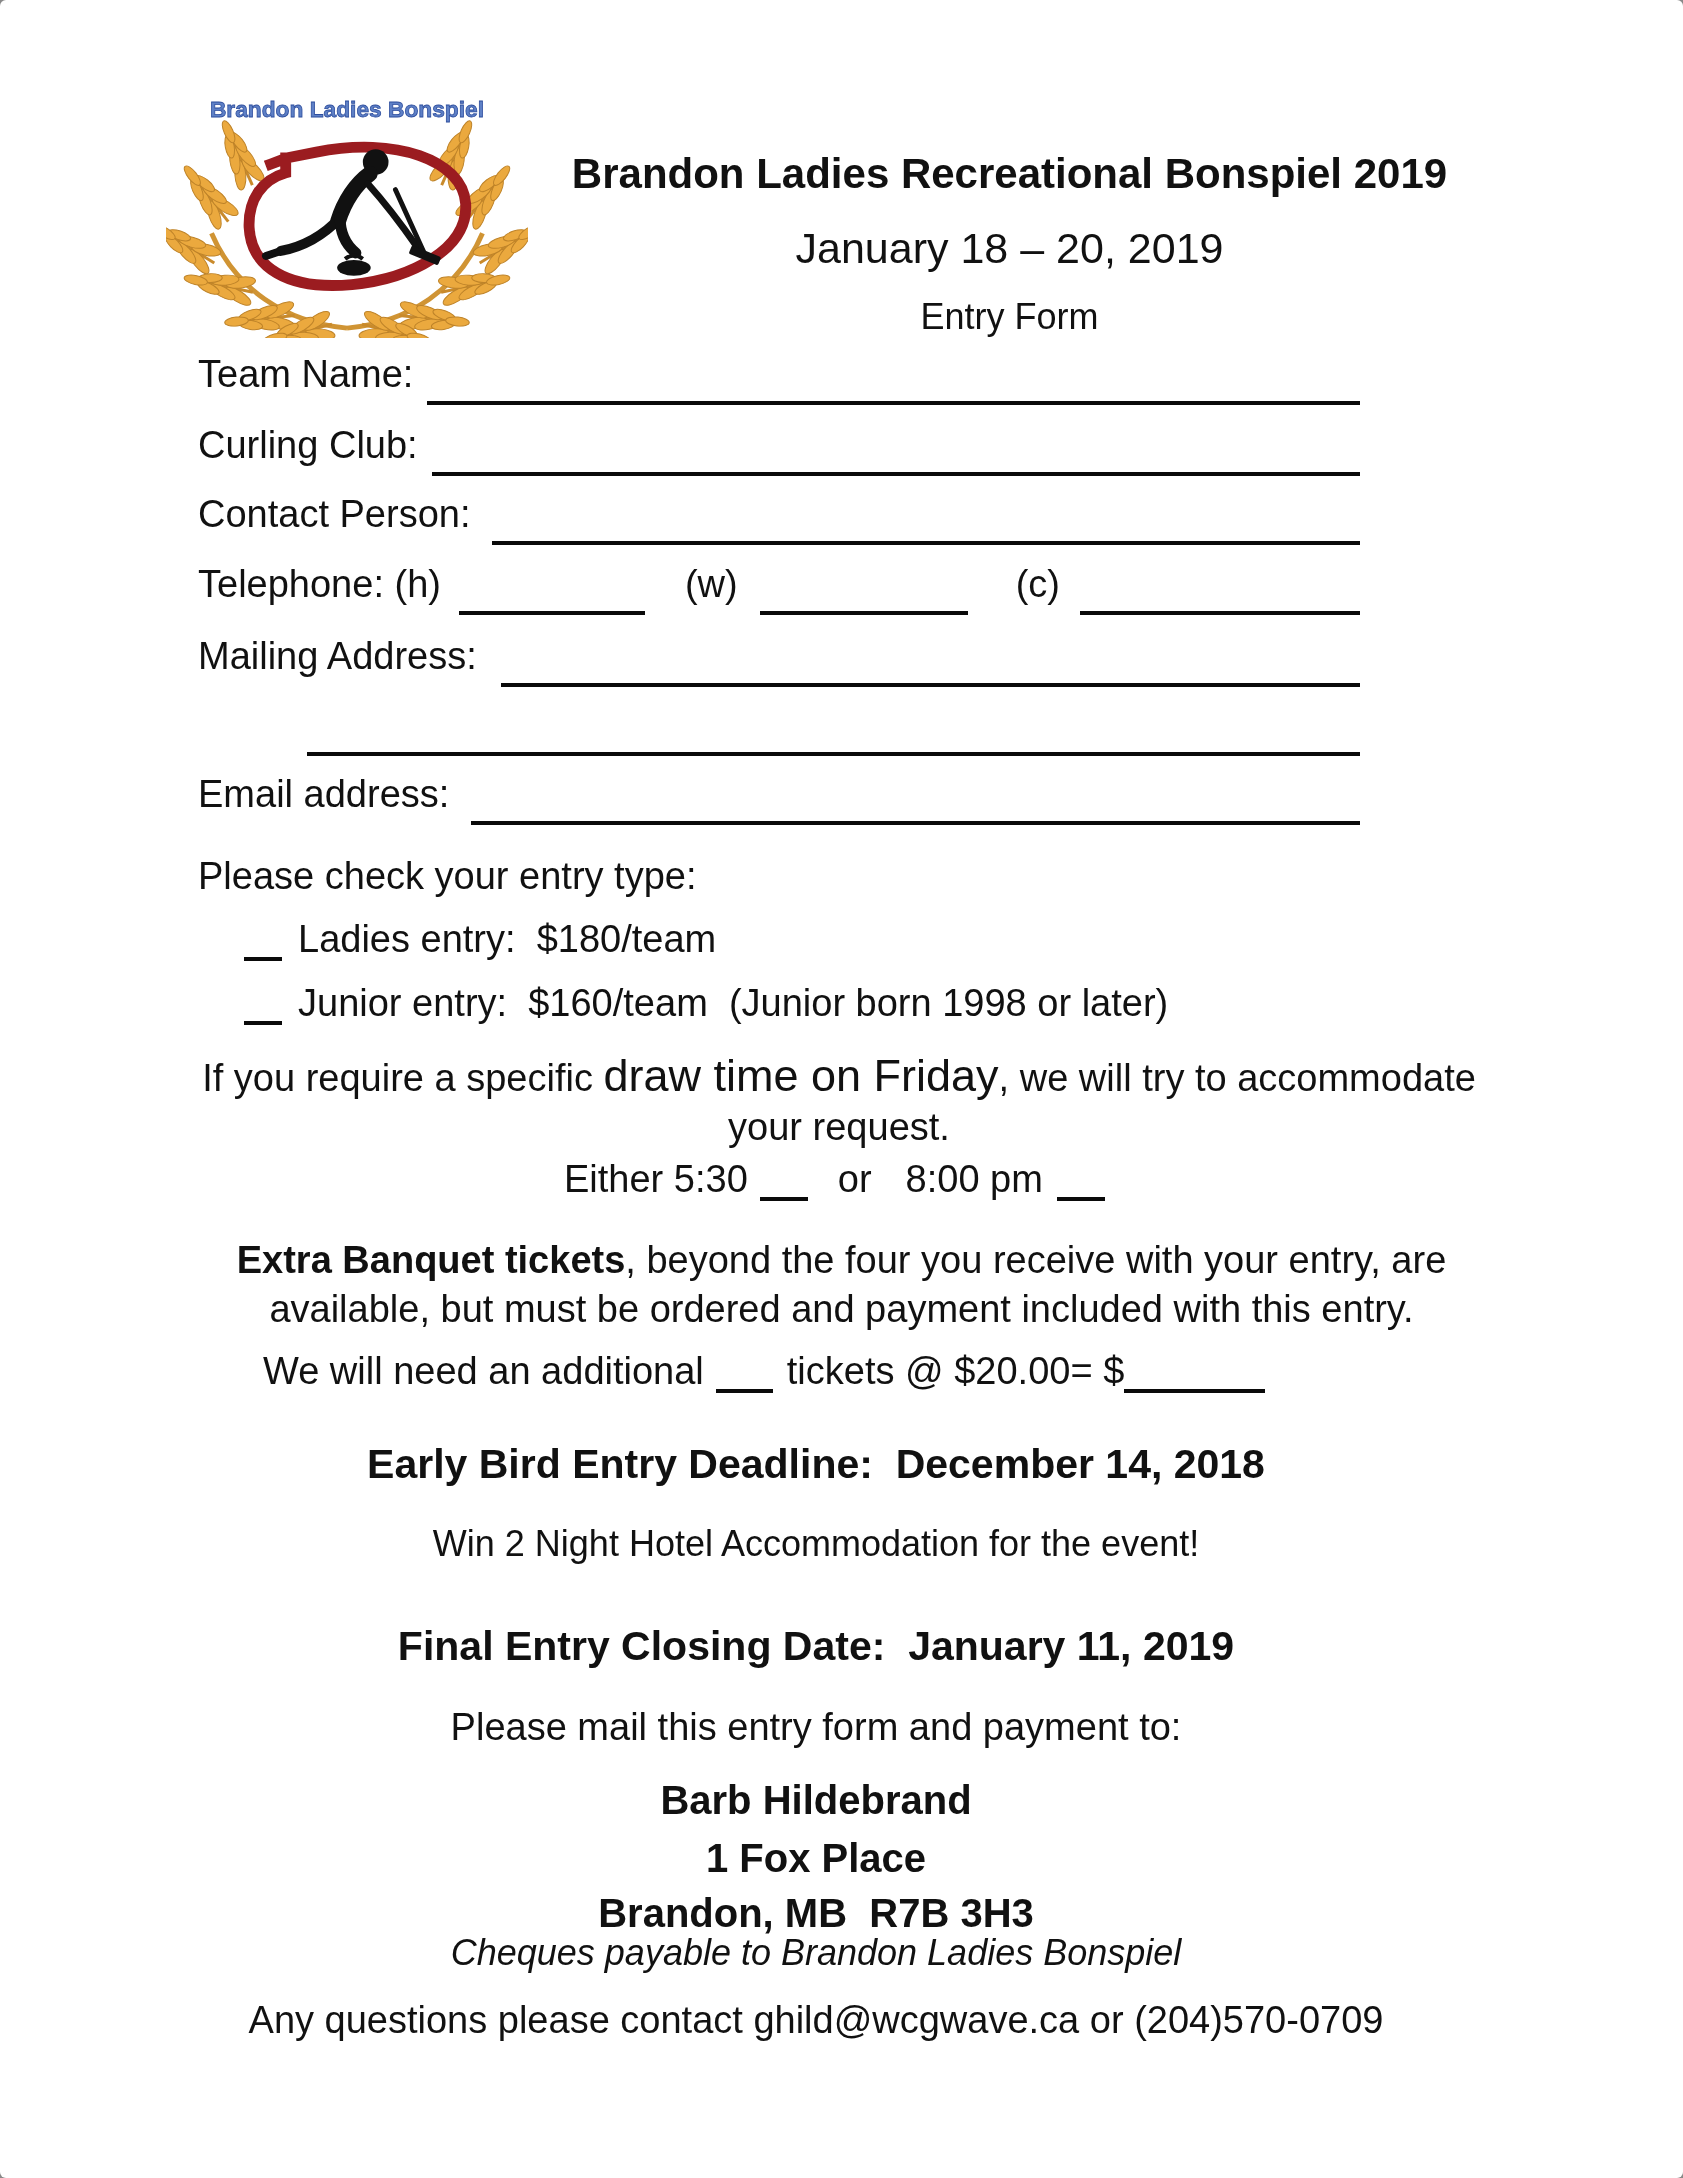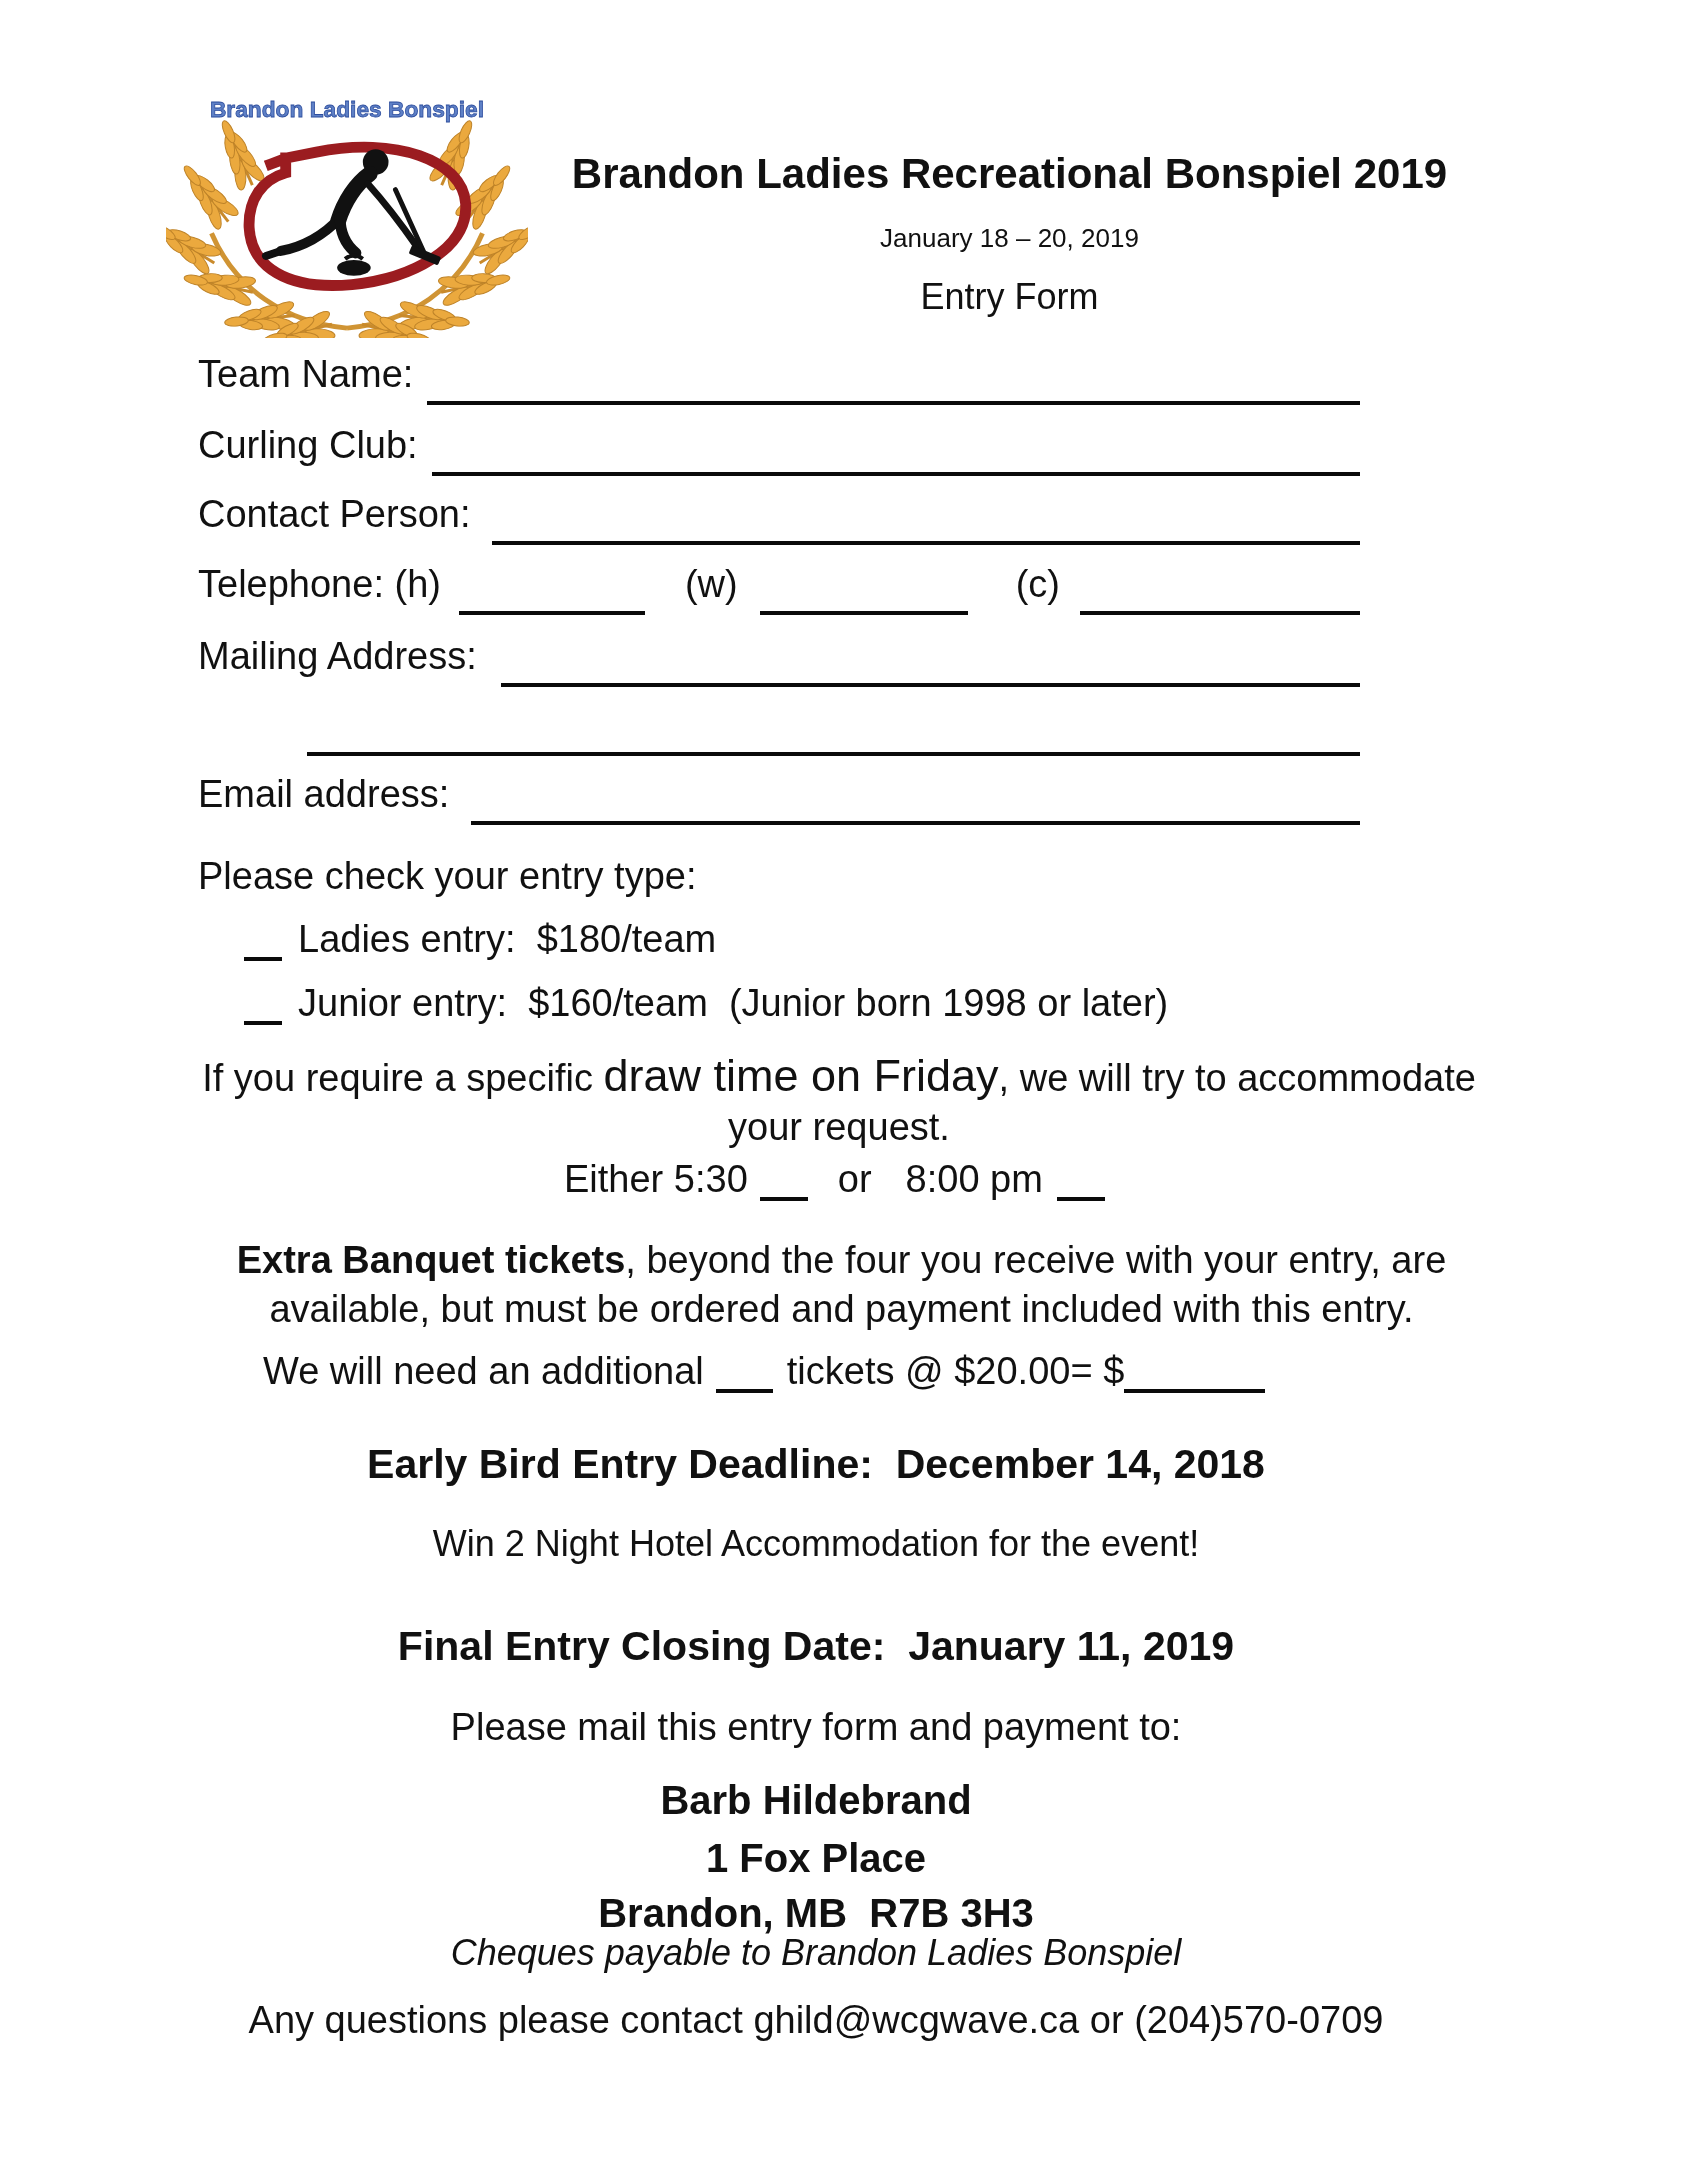--- a/index.html
+++ b/index.html
@@ -1,26 +1,26 @@
 <!DOCTYPE html>
 <html><head>
 <meta charset="utf-8">
 <style>
   html,body{margin:0;padding:0;background:#888;}
   .page{
     position:relative;width:1683px;height:2178px;background:#ffffff;
-    font-family:"Liberation Sans",sans-serif;color:#111;overflow:hidden;
+    font-family:"Liberation Sans",sans-serif;color:#111;overflow:hidden;border-radius:6px;
   }
   [data-bind]{white-space:pre-wrap;}
   .abs{position:absolute;}
   
   .logo{position:absolute;left:166px;top:73px;width:362px;height:265px;}
   .header{position:absolute;left:549px;top:149px;width:921px;text-align:center;}
   .title{font-size:42px;font-weight:bold;line-height:1.2;}
-  .dates{font-size:26px;margin-top:24px;line-height:1.2;}
+  .dates{font-size:43px;margin-top:24px;line-height:1.2;}
   .formlabel{font-size:36px;margin-top:20px;line-height:1.2;}
   
   .field-row{position:absolute;left:198px;width:1162px;display:flex;height:46px;font-size:38px;}
   .field-row .lbl{line-height:1.05;}
   .fill-line{flex:1;border-bottom:4px solid #0a0a0a;margin-left:14px;height:100%;}
   .pline{border-bottom:4px solid #0a0a0a;height:100%;}
   .body-text{font-size:38px;line-height:47px;}
   .entry-row{position:absolute;left:244px;display:flex;align-items:flex-end;height:44px;font-size:38px;}
   .blank{display:inline-block;border-bottom:4px solid #0a0a0a;height:100%;}
   .para{position:absolute;left:198px;font-size:38px;line-height:49px;text-align:center;}

